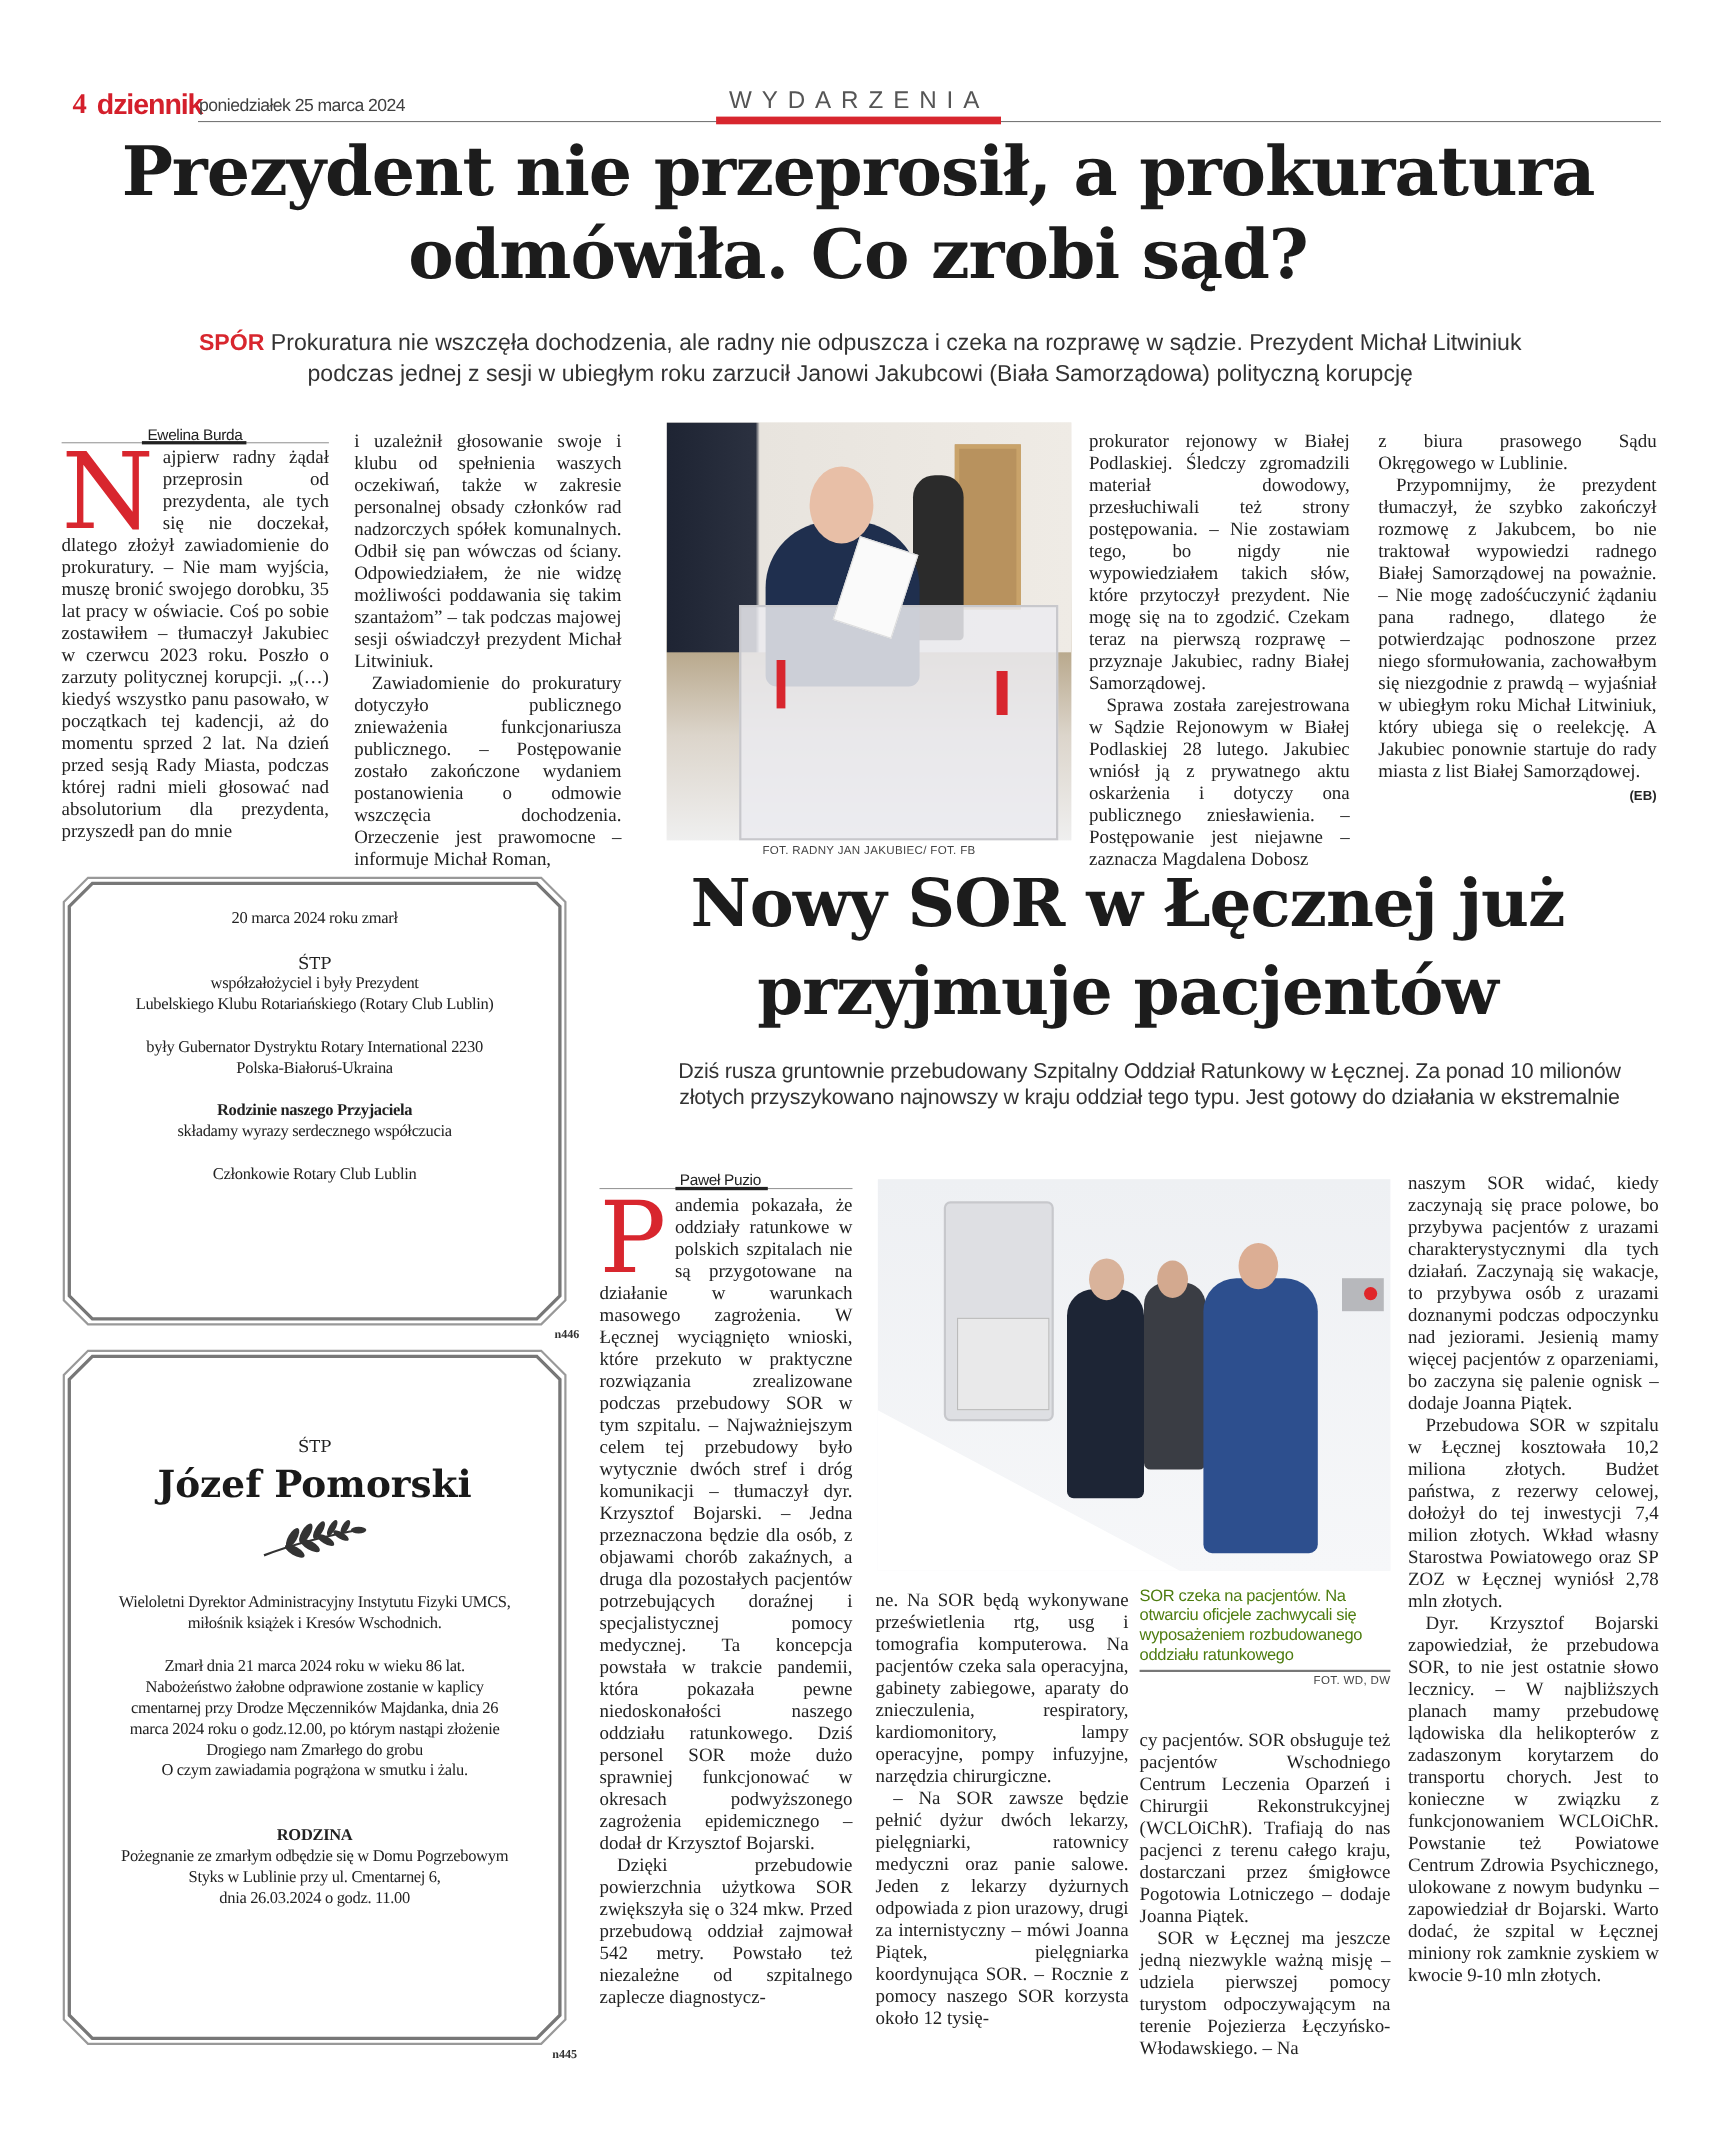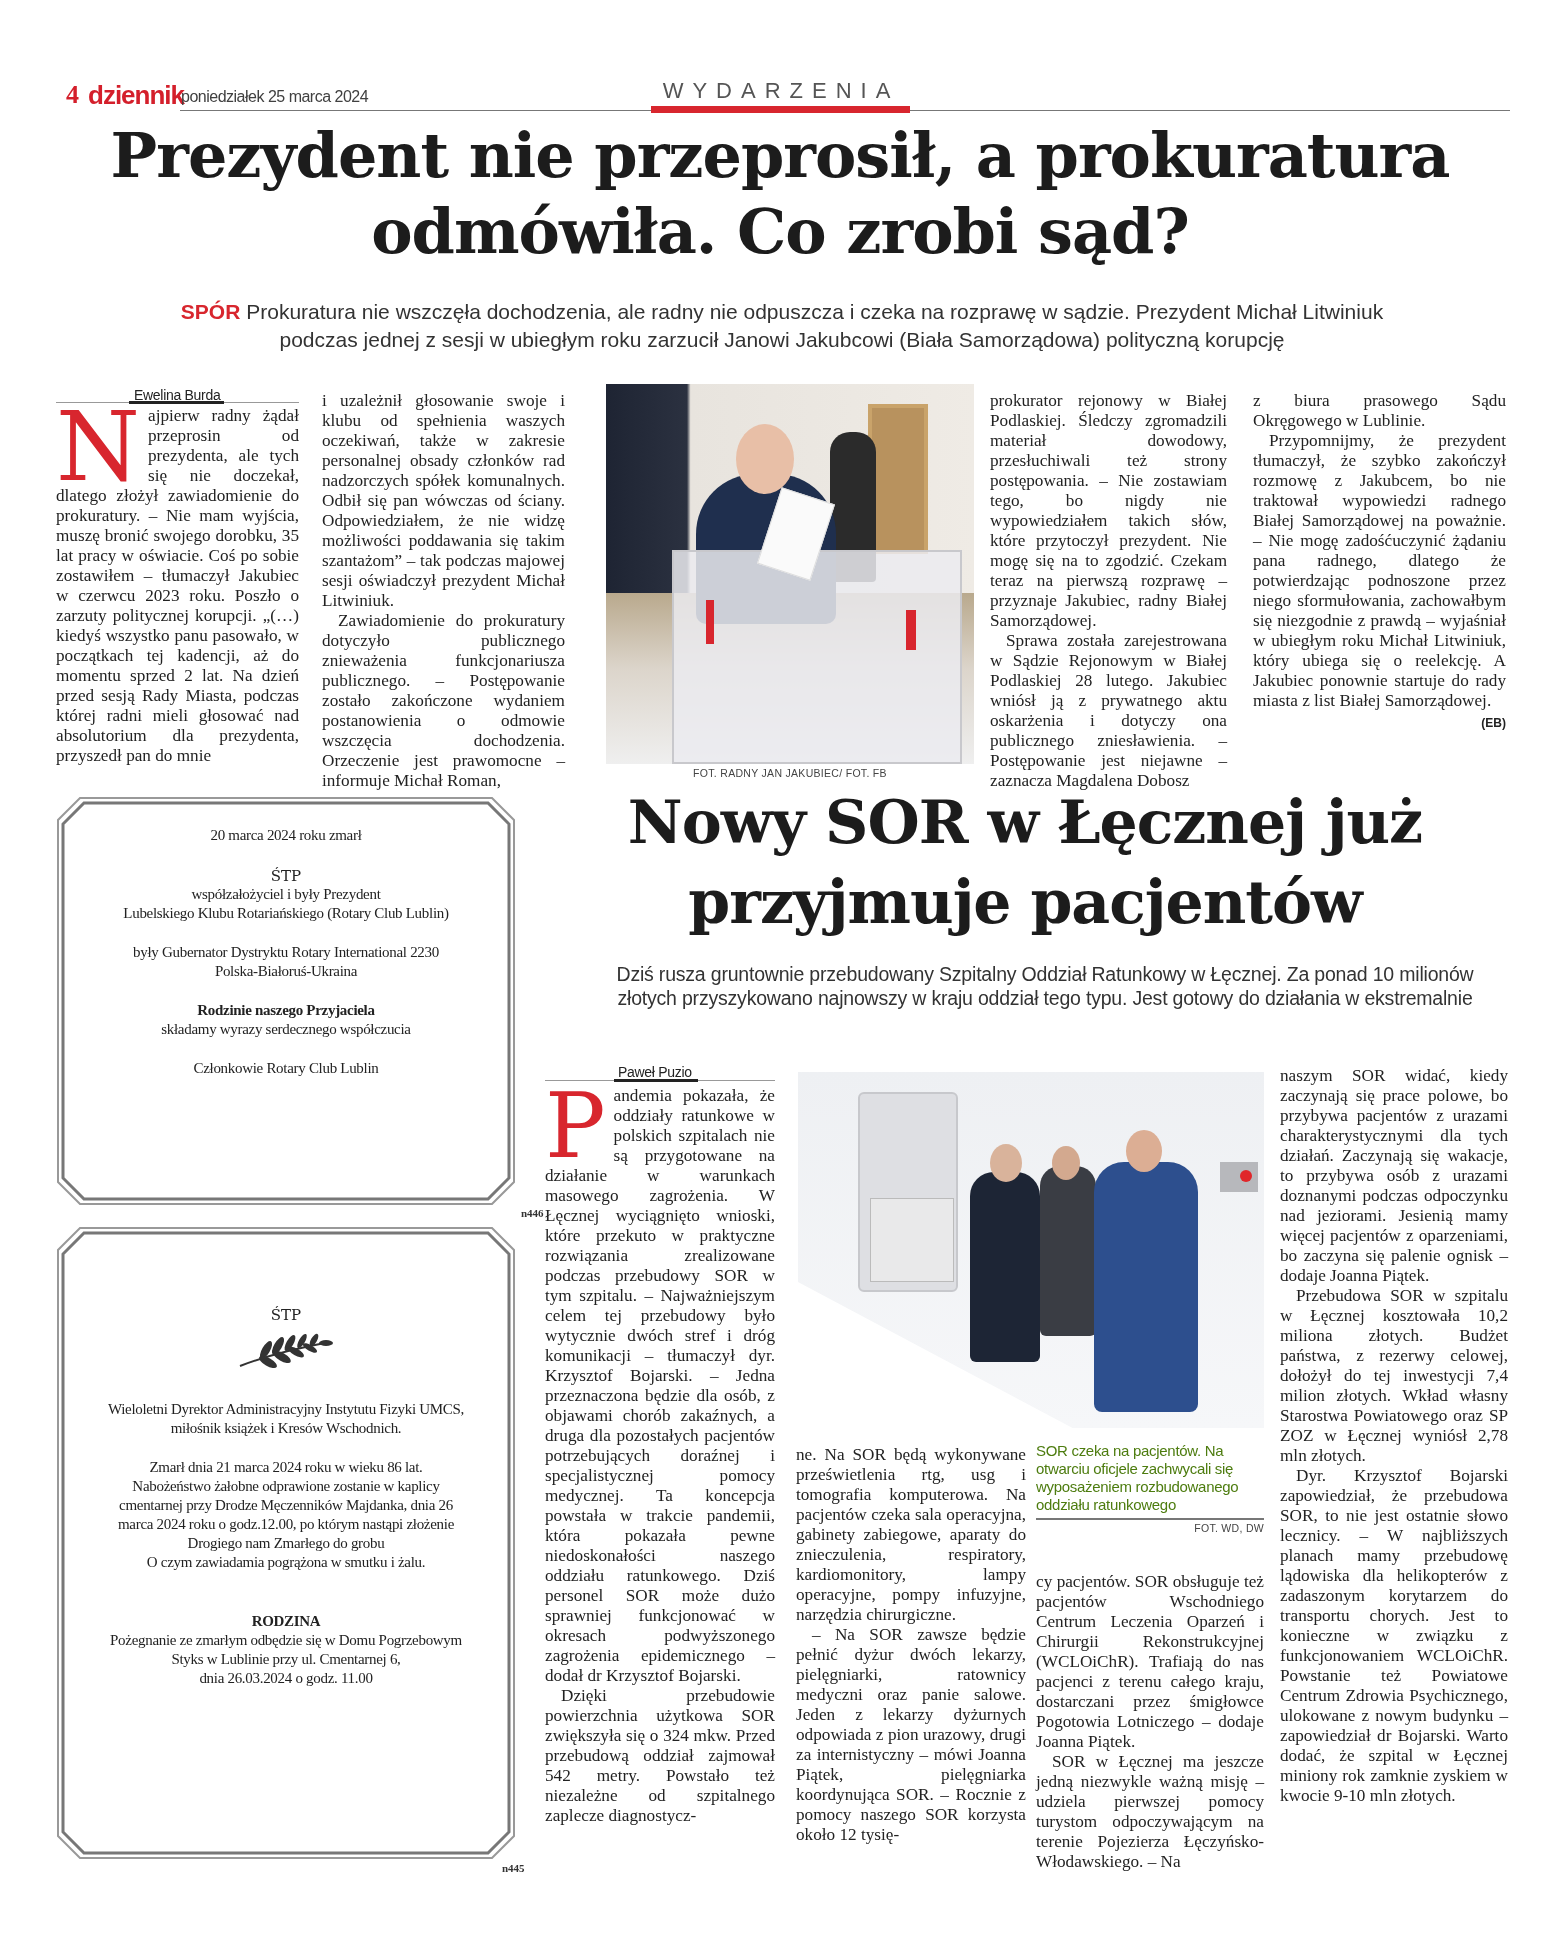--- a/index.html
+++ b/index.html
@@ -138,30 +138,31 @@
   <div class="obit-text">20 marca 2024 roku zmarł</div>
   <div class="stp" style="margin-top:22px;">ŚTP</div>
   <div class="obit-text">współzałożyciel i były Prezydent</div>
   <div class="obit-text">Lubelskiego Klubu Rotariańskiego (Rotary Club Lublin)</div>
   <div class="obit-text" style="margin-top:20px;">były Gubernator Dystryktu Rotary International 2230</div>
   <div class="obit-text">Polska-Białoruś-Ukraina</div>
   <div class="obit-text" style="margin-top:20px; font-weight:bold;">Rodzinie naszego Przyjaciela</div>
   <div class="obit-text">składamy wyrazy serdecznego współczucia</div>
   <div class="obit-text" style="margin-top:20px;">Członkowie Rotary Club Lublin</div>
 </div>
-<div class="abs ad-code" style="left:521px; top:1207px;">n446</div>
+<div class="abs ad-code" style="left:504px; top:1207px;">n446</div>
 
 <div class="obit-frame" style="left:56px; top:1226px; width:460px; height:634px;">
   <svg width="460" height="634" viewBox="0 0 460 634">
     <polygon points="24,2 436,2 458,24 458,610 436,632 24,632 2,610 2,24" fill="none" stroke="#999" stroke-width="2"></polygon>
     <polygon points="28,7 432,7 453,28 453,606 432,627 28,627 7,606 7,28" fill="none" stroke="#777" stroke-width="3"></polygon>
   </svg>
 </div>
 <div class="abs" style="left:66px; top:1306px; width:440px;">
   <div class="stp">ŚTP</div>
+  <div class="obit-name" style="font-size:34px; line-height:44px; margin-top:4px;">Józef Pomorski</div>
   <div style="text-align:center; margin-top:6px;">
     <svg width="100" height="40" viewBox="0 0 100 40">
       <path d="M4 36 Q40 22 94 12" stroke="#333" stroke-width="2" fill="none"></path>
       <g fill="#333">
         <ellipse cx="30" cy="20" rx="10" ry="4" transform="rotate(-60 30 20)"></ellipse>
         <ellipse cx="42" cy="16" rx="10" ry="4" transform="rotate(-60 42 16)"></ellipse>
         <ellipse cx="54" cy="13" rx="9" ry="3.5" transform="rotate(-60 54 13)"></ellipse>
         <ellipse cx="66" cy="11" rx="8" ry="3" transform="rotate(-60 66 11)"></ellipse>
         <ellipse cx="78" cy="10" rx="7" ry="3" transform="rotate(-60 78 10)"></ellipse>
         <ellipse cx="32" cy="32" rx="10" ry="4" transform="rotate(30 32 32)"></ellipse>

